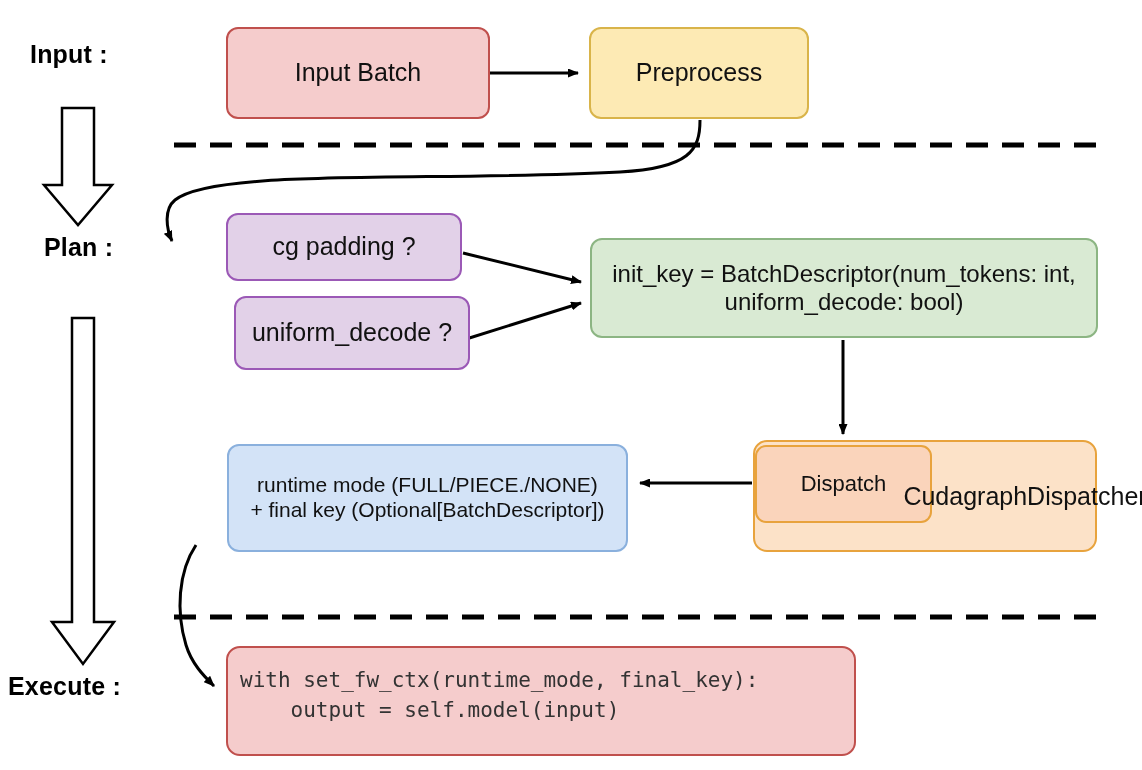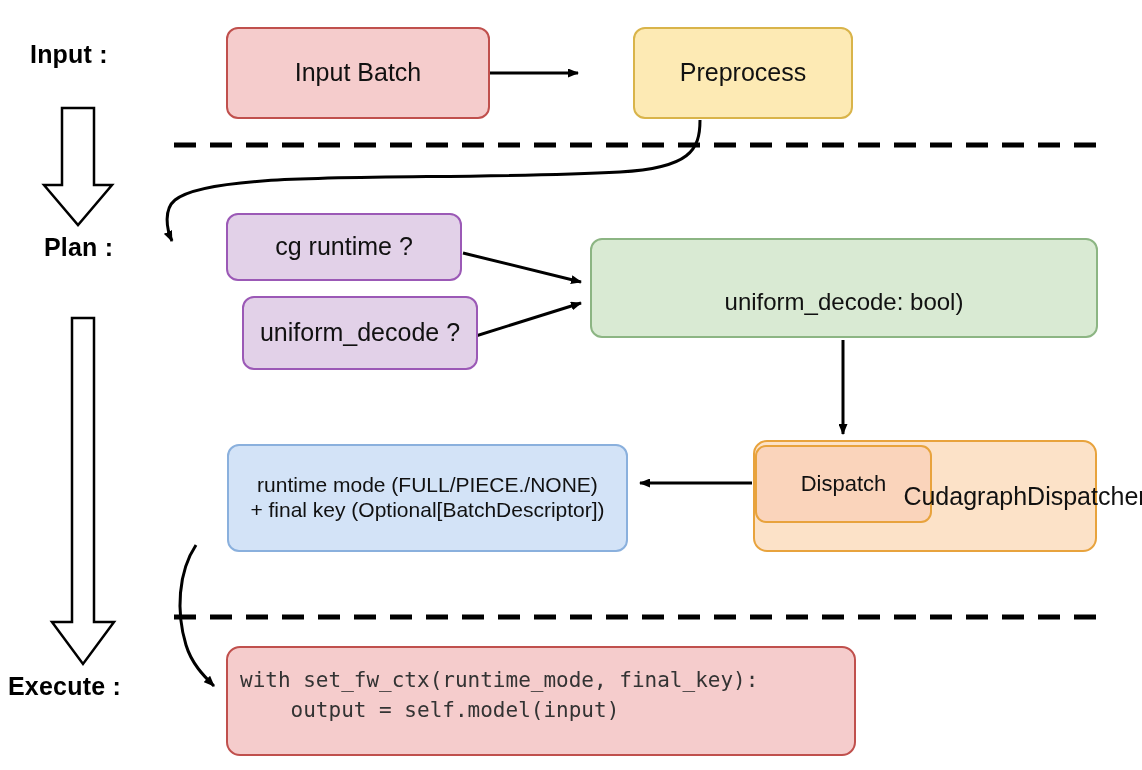--- a/index.html
+++ b/index.html
@@ -12,32 +12,32 @@
   svg.layer{position:absolute;left:0;top:0;width:1142px;height:770px;pointer-events:none;}
 
   .node{position:absolute;box-sizing:border-box;display:flex;align-items:center;justify-content:center;
         text-align:center;border-radius:12px;border-width:2px;border-style:solid;line-height:1.18;}
   .node .txt{display:block;padding:0 10px;}
 
   .stage-label{position:absolute;font-weight:bold;font-size:25px;color:#000;letter-spacing:0.2px;white-space:nowrap;}
 
   
   .n-red   {background:#f5cccc;border-color:#c0504d;}
-  .n-yellow{background:#fdeab4;border-color:#d9b44a;margin-left:44px;}
+  .n-yellow{background:#fdeab4;border-color:#d9b44a;}
   .n-purple{background:#e2d1e8;border-color:#9b59b6;}
   .n-green {background:#d9ead3;border-color:#8cb583;}
   .n-blue  {background:#d3e3f7;border-color:#8ab0dd;}
   .n-orange-outer{background:#fce2c8;border-color:#e8a33d;}
   .n-orange-inner{background:#fad4bb;border-color:#e8a33d;}
   .n-code  {background:#f5cccc;border-color:#c0504d;}
 
   #nInputBatch{left:226px;top:27px;width:264px;height:92px;font-size:25px;}
   #nPreprocess{left:589px;top:27px;width:220px;height:92px;font-size:25px;}
   #nCgPadding {left:226px;top:213px;width:236px;height:68px;font-size:25px;}
-  #nUniformDec{left:242px;top:296px;width:236px;height:74px;font-size:25px;}
+  #nUniformDec{left:234px;top:296px;width:236px;height:74px;font-size:25px;}
   #nInitKey   {left:590px;top:238px;width:508px;height:100px;font-size:24px;}
   #nRuntime   {left:227px;top:444px;width:401px;height:108px;font-size:21px;}
   #nDispatcher{left:753px;top:440px;width:344px;height:112px;border-radius:14px;}
   #nDispatcher .outer-label{position:absolute;left:191px;top:0;width:158px;height:100%;
         display:flex;align-items:center;justify-content:center;font-size:25px;line-height:1.22;}
   #nDispatch  {position:absolute;left:0px;top:3px;width:177px;height:78px;border-radius:11px;
         display:flex;align-items:center;justify-content:center;font-size:22px;border-width:2px;border-style:solid;}
   #nCode      {left:226px;top:646px;width:630px;height:110px;border-radius:14px;
         display:block;padding:18px 16px 0 12px;text-align:left;
         font-family:"DejaVu Sans Mono","Liberation Mono",monospace;font-size:21px;line-height:1.42;
@@ -85,30 +85,30 @@
 
   <div class="node n-red" id="nInputBatch">
     <span class="txt">Input Batch</span>
   </div>
 
   <div class="node n-yellow" id="nPreprocess">
     <span class="txt">Preprocess</span>
   </div>
 
   <div class="node n-purple" id="nCgPadding">
-    <span class="txt">cg runtime ?</span>
+    <span class="txt">cg padding ?</span>
   </div>
 
   <div class="node n-purple" id="nUniformDec">
     <span class="txt">uniform_decode ?</span>
   </div>
 
   <div class="node n-green" id="nInitKey">
     <span class="txt">
-      <br>
+      <span>init_key = BatchDescriptor(num_tokens: int,</span><br>
       <span>uniform_decode: bool)</span>
     </span>
   </div>
 
   <div class="node n-blue" id="nRuntime">
     <span class="txt">
       <span>runtime mode (FULL/PIECE./NONE)</span><br>
       <span>+ final key (Optional[BatchDescriptor])</span>
     </span>
   </div>

